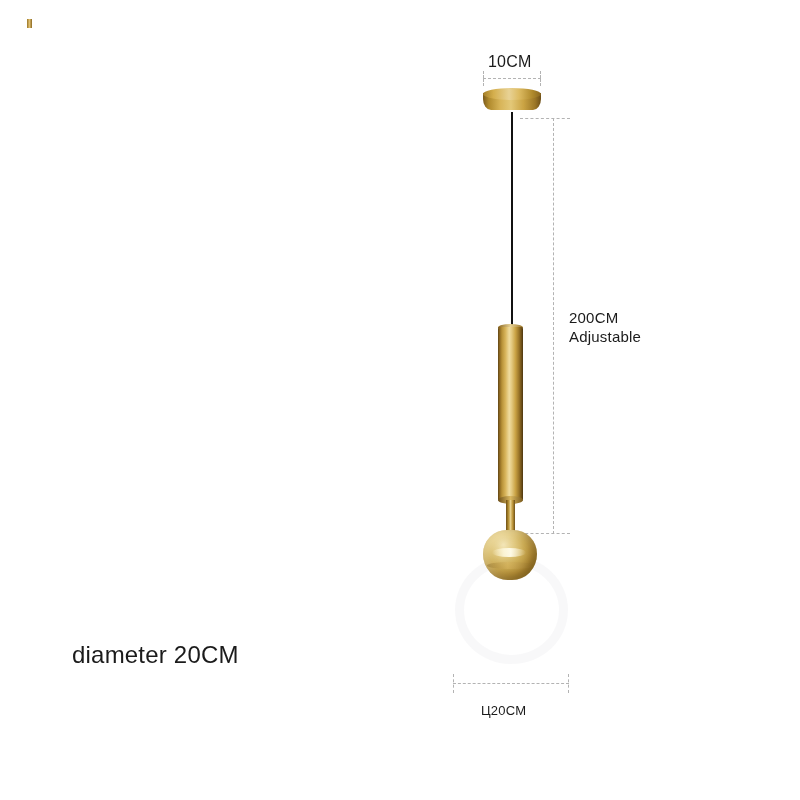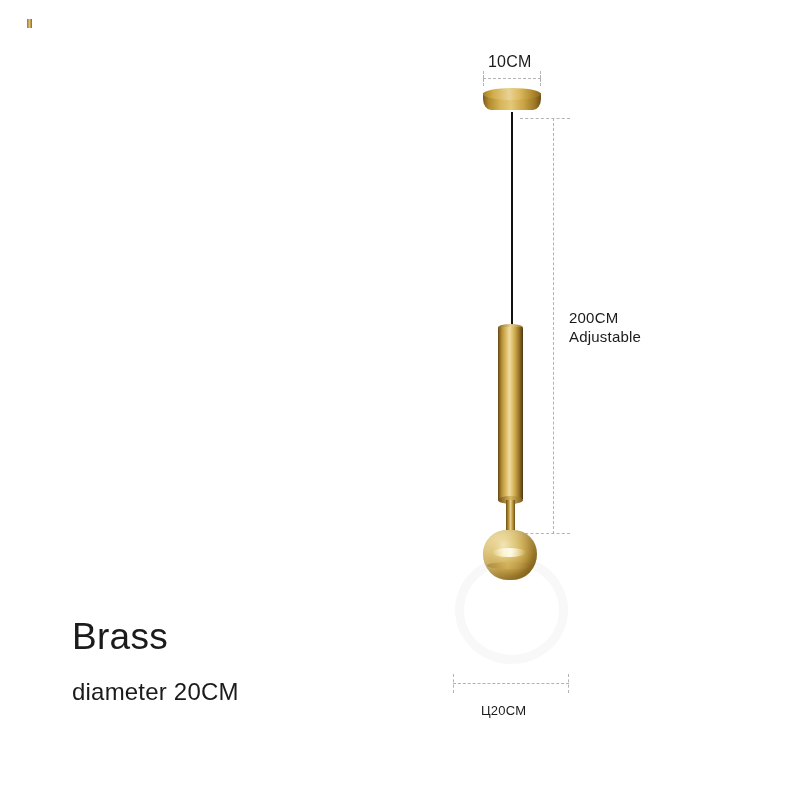--- a/index.html
+++ b/index.html
@@ -264,17 +264,16 @@
   <div id="socket"></div>
   <div id="socket-highlight"></div>
   <div id="socket-band"></div>
 
   <div class="dash-h" id="dim-bottom-rule"></div>
   <div class="dash-v" id="dim-bot-tick-l"></div>
   <div class="dash-v" id="dim-bot-tick-r"></div>
   <div class="dim-label" id="dim-bottom-label">Ц20CM</div>
 
   <div id="caption-block">
-    <div id="caption-title">Brass</div>
     <div id="caption-sub">diameter 20CM</div>
   </div>
 
 </div>
 
 </body></html>

